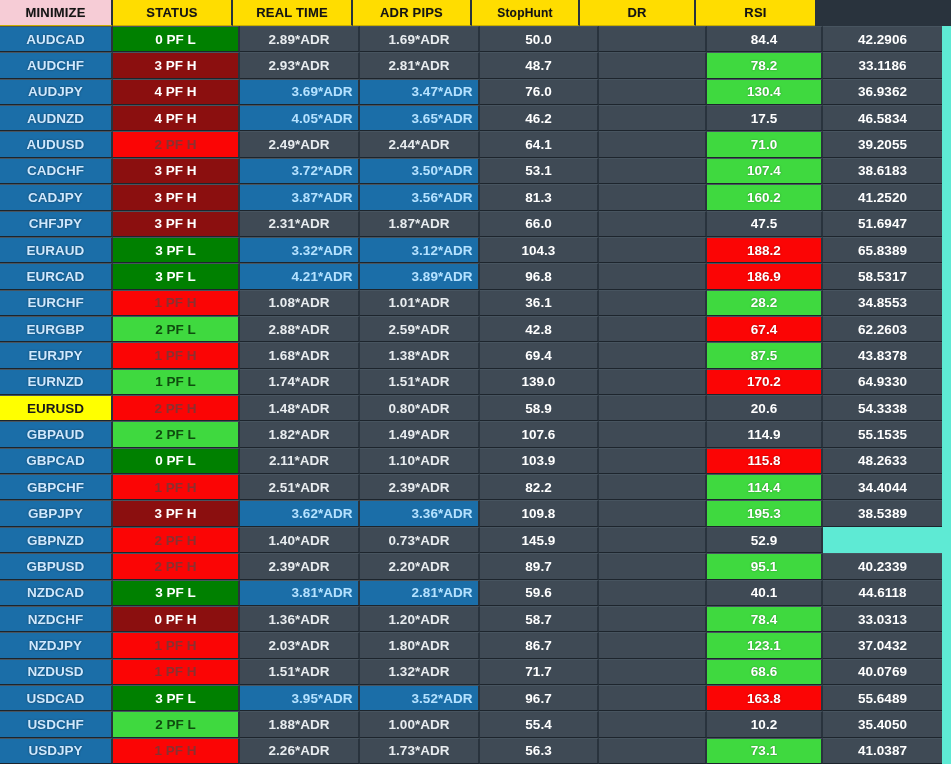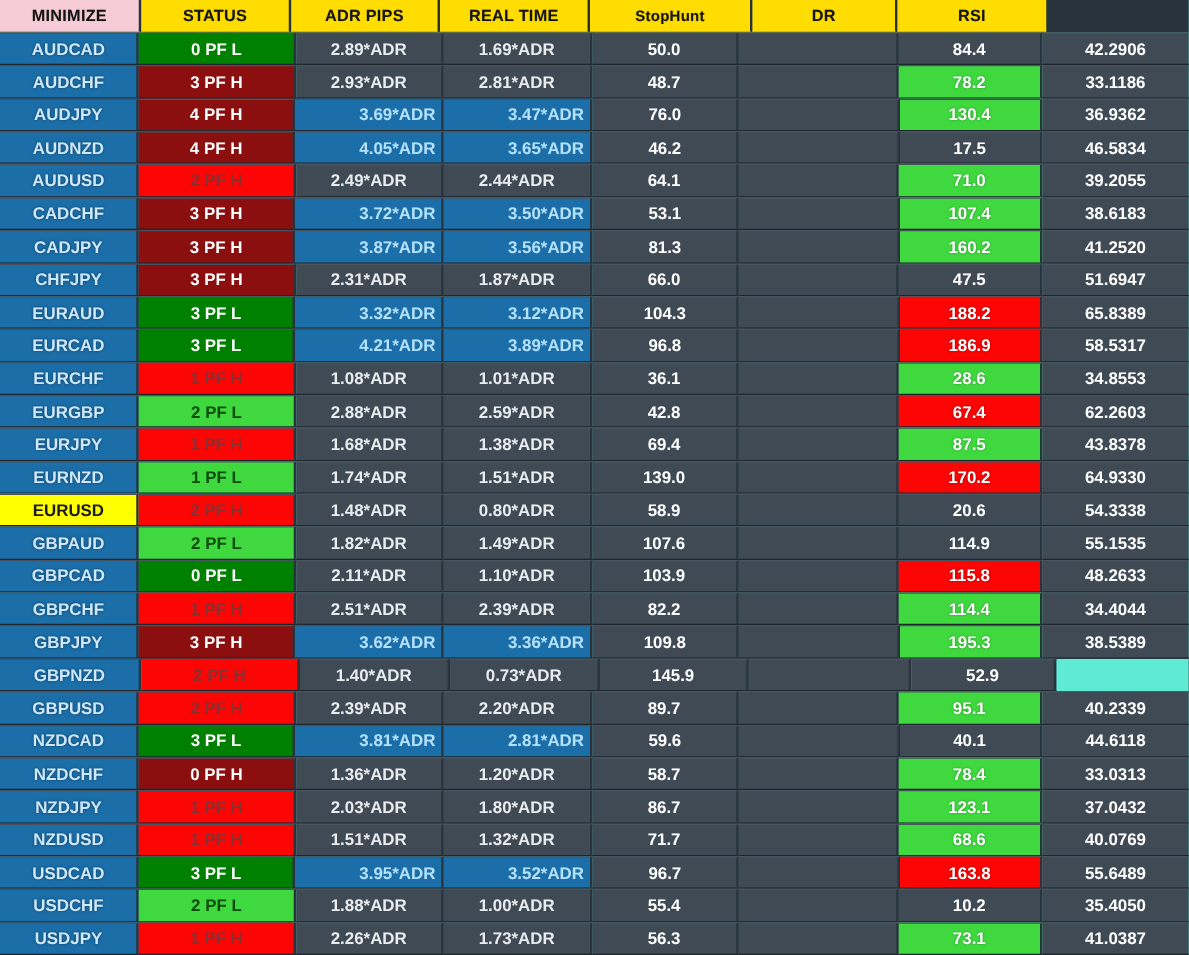--- a/index.html
+++ b/index.html
@@ -70,21 +70,21 @@
     overflow: hidden;
     position: relative;
   }
 
   
   .c-sym  { width: 113px; }
   .c-pf   { width: 127px; }
   .c-stat { width: 120px; }
   .c-real { width: 120px; }
   .c-adr  { width: 119px; }
-  .c-sh   { width: 130px; }
+  .c-sh   { width: 108px; }
   .c-dr   { width: 116px; }
   .c-rsi  { width: 119px; border-right: none; }
 
   
   .sym          { background: #1b6ea8; color: #cfe9ff; text-shadow: 0 0 2px rgba(0,0,0,.5); }
   .sym.selected { background: #ffff00; color: #1a1a1a; text-shadow: none; }
 
   
   .pf-dgreen { background: #008000; color: #ffffff; }
   .pf-lgreen { background: #3fd93f; color: #0f4d0f; }
@@ -107,22 +107,22 @@
   .sh { background: #3f4a55; }
 </style>
 </head>
 <body>
 
 <div id="panel">
 
   <div class="hdr-row" id="header-row">
       <div class="hdr-cell c-sym pink">MINIMIZE</div>
       <div class="hdr-cell c-stat">STATUS</div>
+      <div class="hdr-cell c-real">REAL TIME</div>
       <div class="hdr-cell c-adr">ADR PIPS</div>
-      <div class="hdr-cell c-real">REAL TIME</div>
       <div class="hdr-cell c-sh small">StopHunt</div>
       <div class="hdr-cell c-dr">DR</div>
       <div class="hdr-cell c-rsi">RSI</div>
     </div>
 
   <div id="rows">
       <div class="row">
         <div class="cell c-sym sym">AUDCAD</div>
         <div class="cell c-pf pf-dgreen">0 PF L</div>
         <div class="cell c-stat st-gray">2.89*ADR</div>
@@ -222,21 +222,21 @@
         <div class="cell c-dr dr-red">186.9</div>
         <div class="cell c-rsi num">58.5317</div>
       </div>
       <div class="row">
         <div class="cell c-sym sym">EURCHF</div>
         <div class="cell c-pf pf-lred">1 PF H</div>
         <div class="cell c-stat st-gray">1.08*ADR</div>
         <div class="cell c-real st-gray">1.01*ADR</div>
         <div class="cell c-adr num">36.1</div>
         <div class="cell c-sh sh"></div>
-        <div class="cell c-dr dr-green">28.6</div>
+        <div class="cell c-dr dr-green">28.2</div>
         <div class="cell c-rsi num">34.8553</div>
       </div>
       <div class="row">
         <div class="cell c-sym sym">EURGBP</div>
         <div class="cell c-pf pf-lgreen">2 PF L</div>
         <div class="cell c-stat st-gray">2.88*ADR</div>
         <div class="cell c-real st-gray">2.59*ADR</div>
         <div class="cell c-adr num">42.8</div>
         <div class="cell c-sh sh"></div>
         <div class="cell c-dr dr-red">67.4</div>

